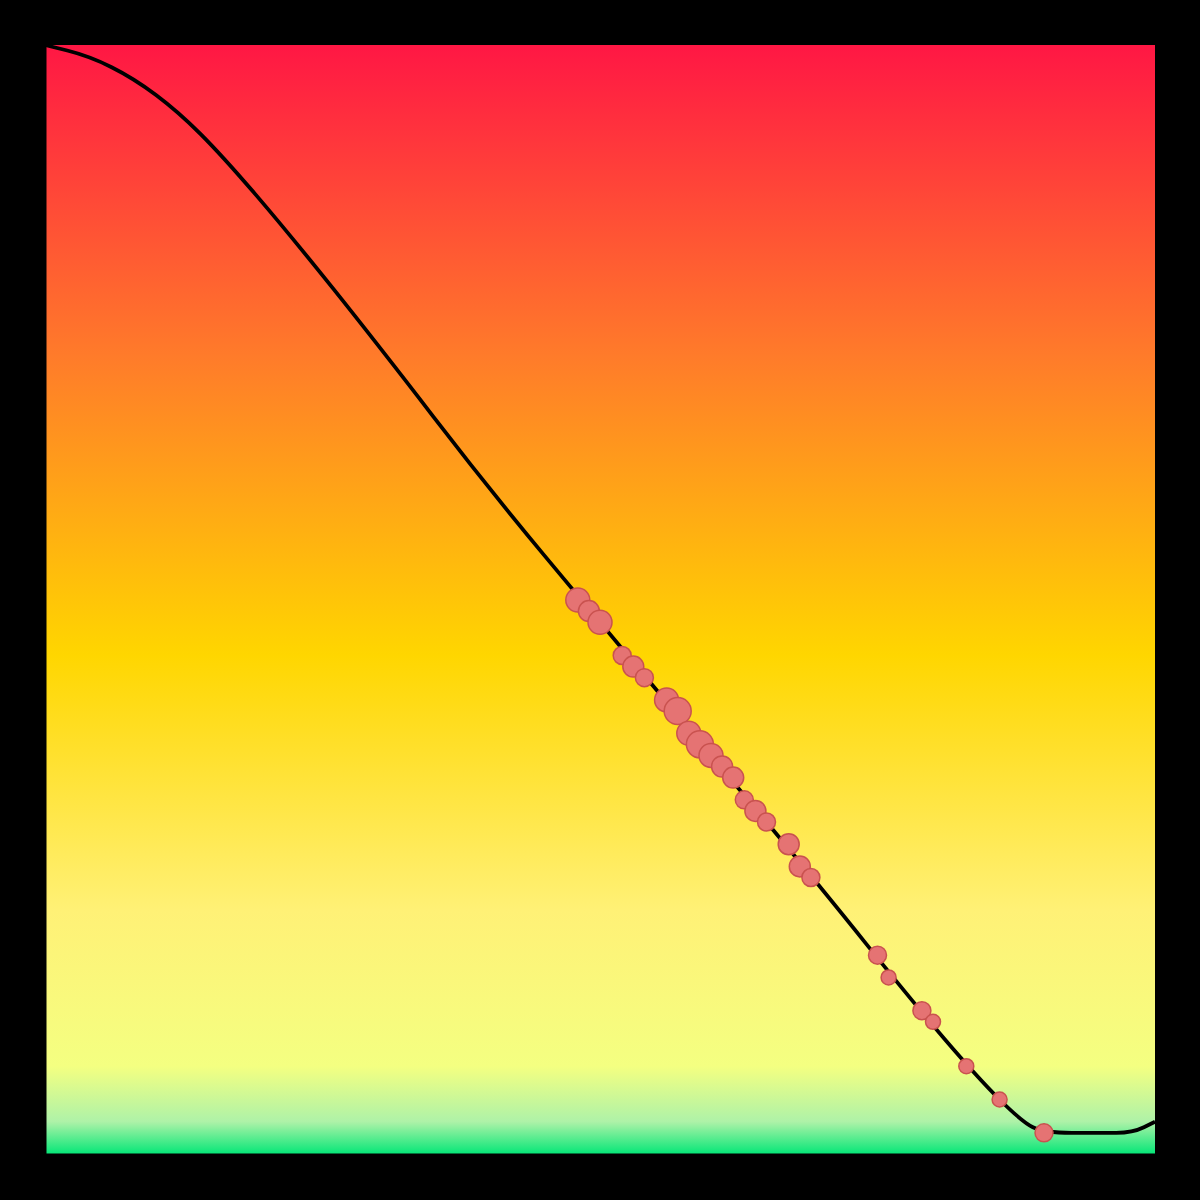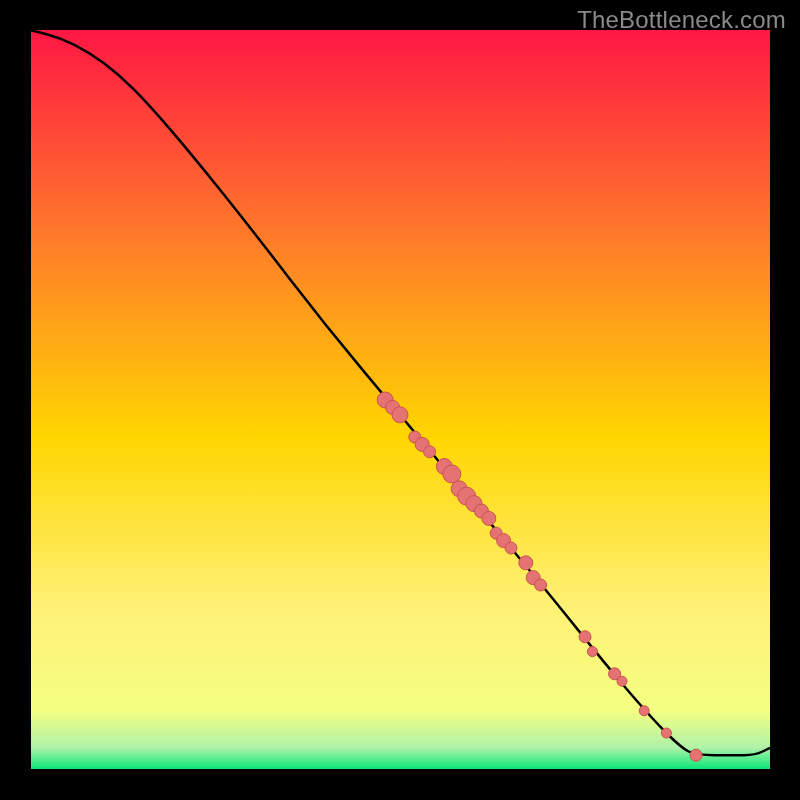--- a/index.html
+++ b/index.html
@@ -79,14 +79,13 @@
         <circle cx="585" cy="636.8" r="6" fill="#e57373" stroke="#c9524f" stroke-width="1"></circle>
         <circle cx="592.4" cy="651.6" r="5" fill="#e57373" stroke="#c9524f" stroke-width="1"></circle>
         <circle cx="614.6" cy="673.8" r="6" fill="#e57373" stroke="#c9524f" stroke-width="1"></circle>
         <circle cx="622" cy="681.2" r="5" fill="#e57373" stroke="#c9524f" stroke-width="1"></circle>
         <circle cx="644.1999999999999" cy="710.8" r="5" fill="#e57373" stroke="#c9524f" stroke-width="1"></circle>
         <circle cx="666.4" cy="733" r="5" fill="#e57373" stroke="#c9524f" stroke-width="1"></circle>
         <circle cx="696" cy="755.2" r="6" fill="#e57373" stroke="#c9524f" stroke-width="1"></circle>
       </g>
   </svg>
 
-  <div class="watermark">TheBottleneck.com</div>
 </div>
 
 </body></html>

